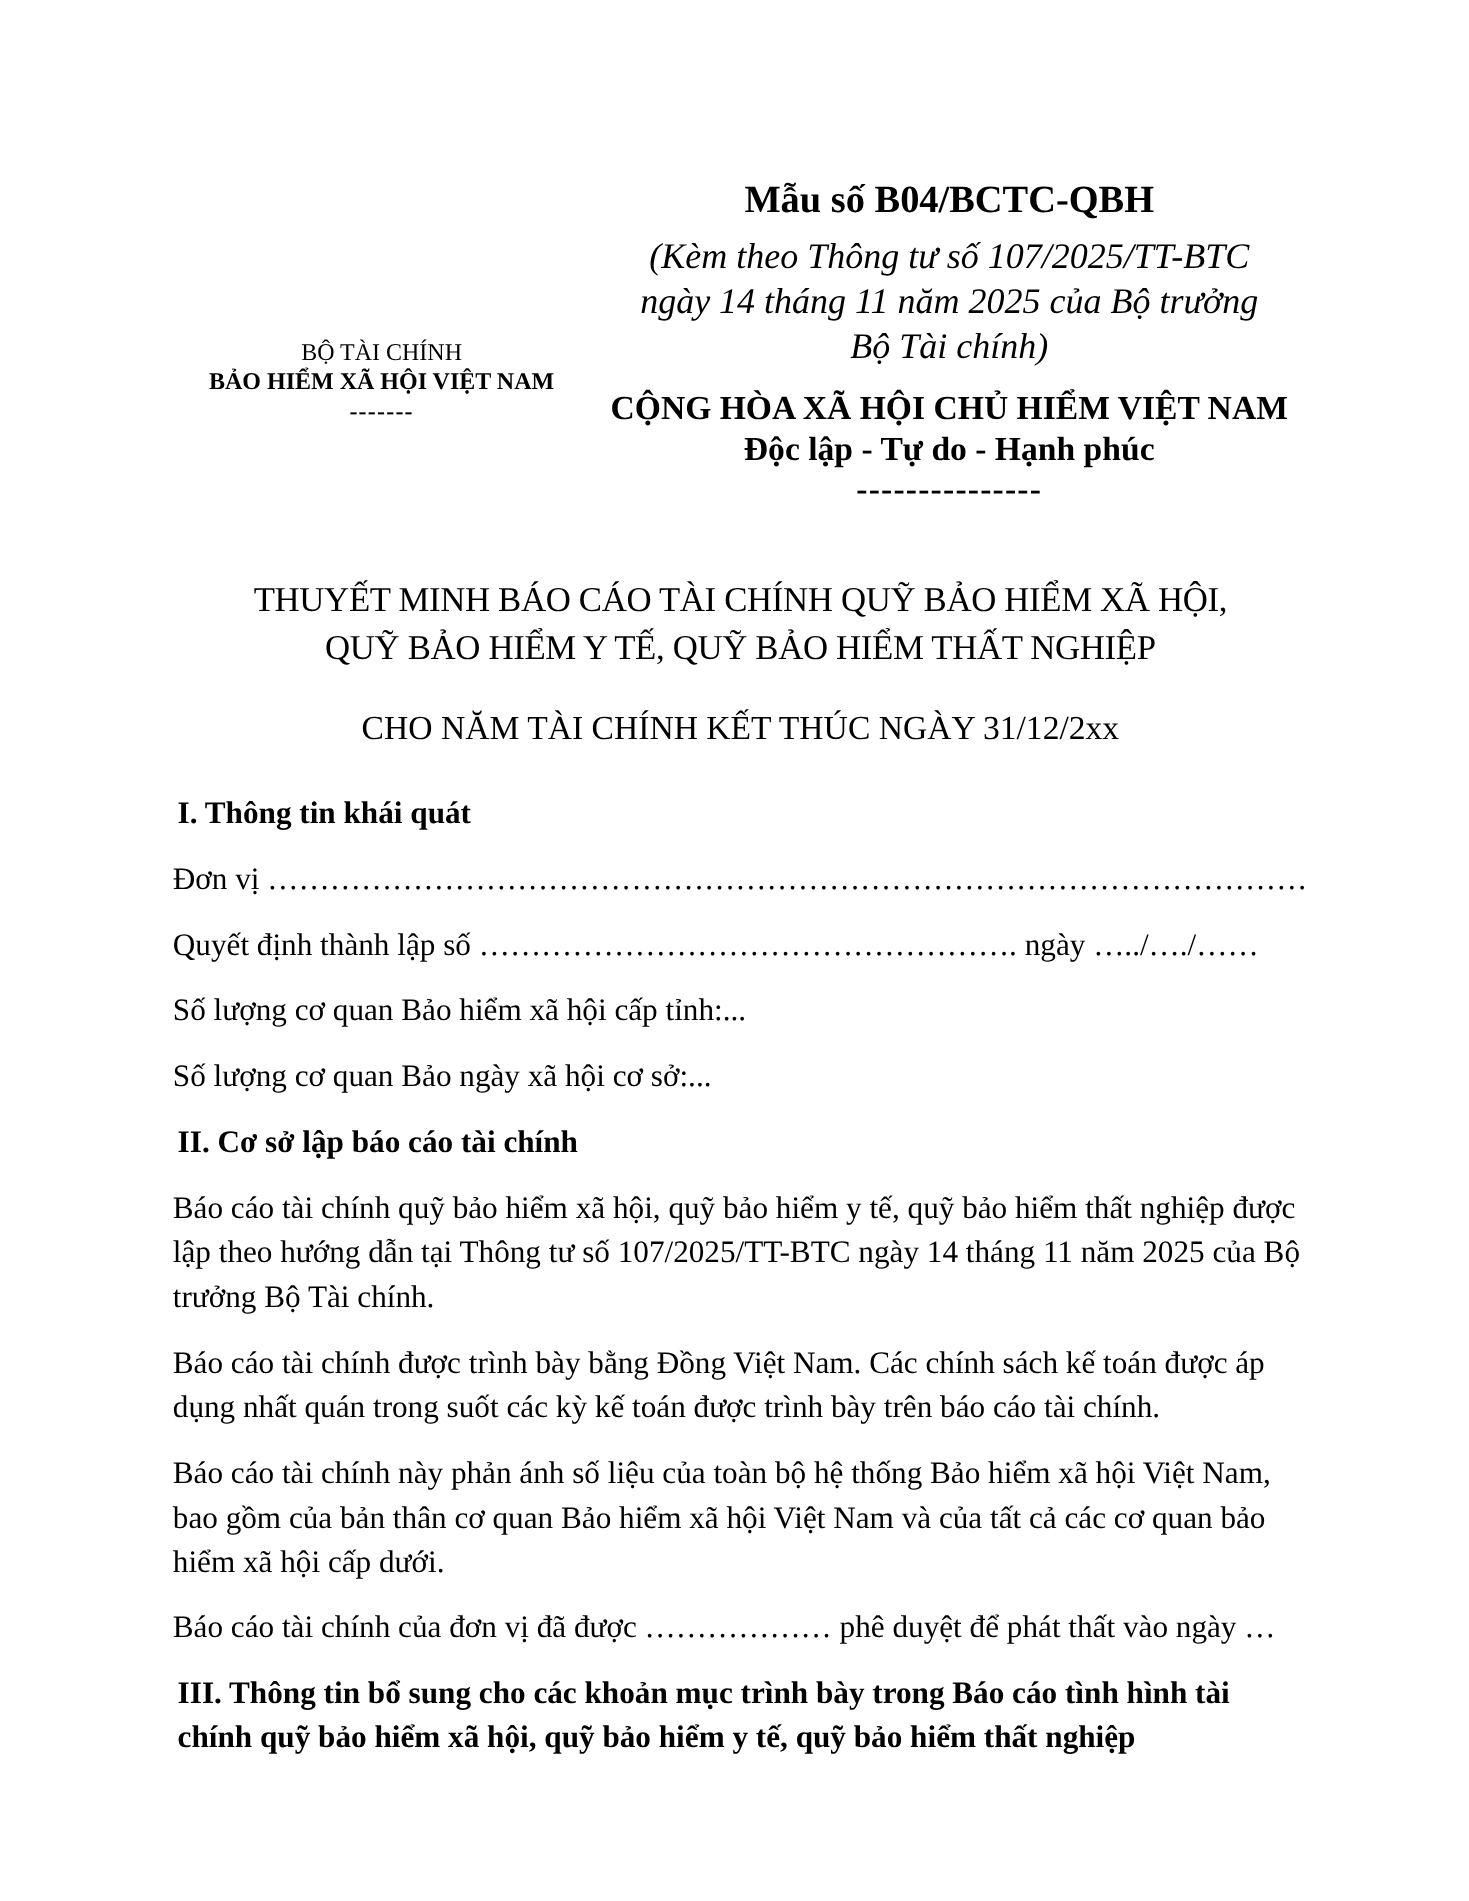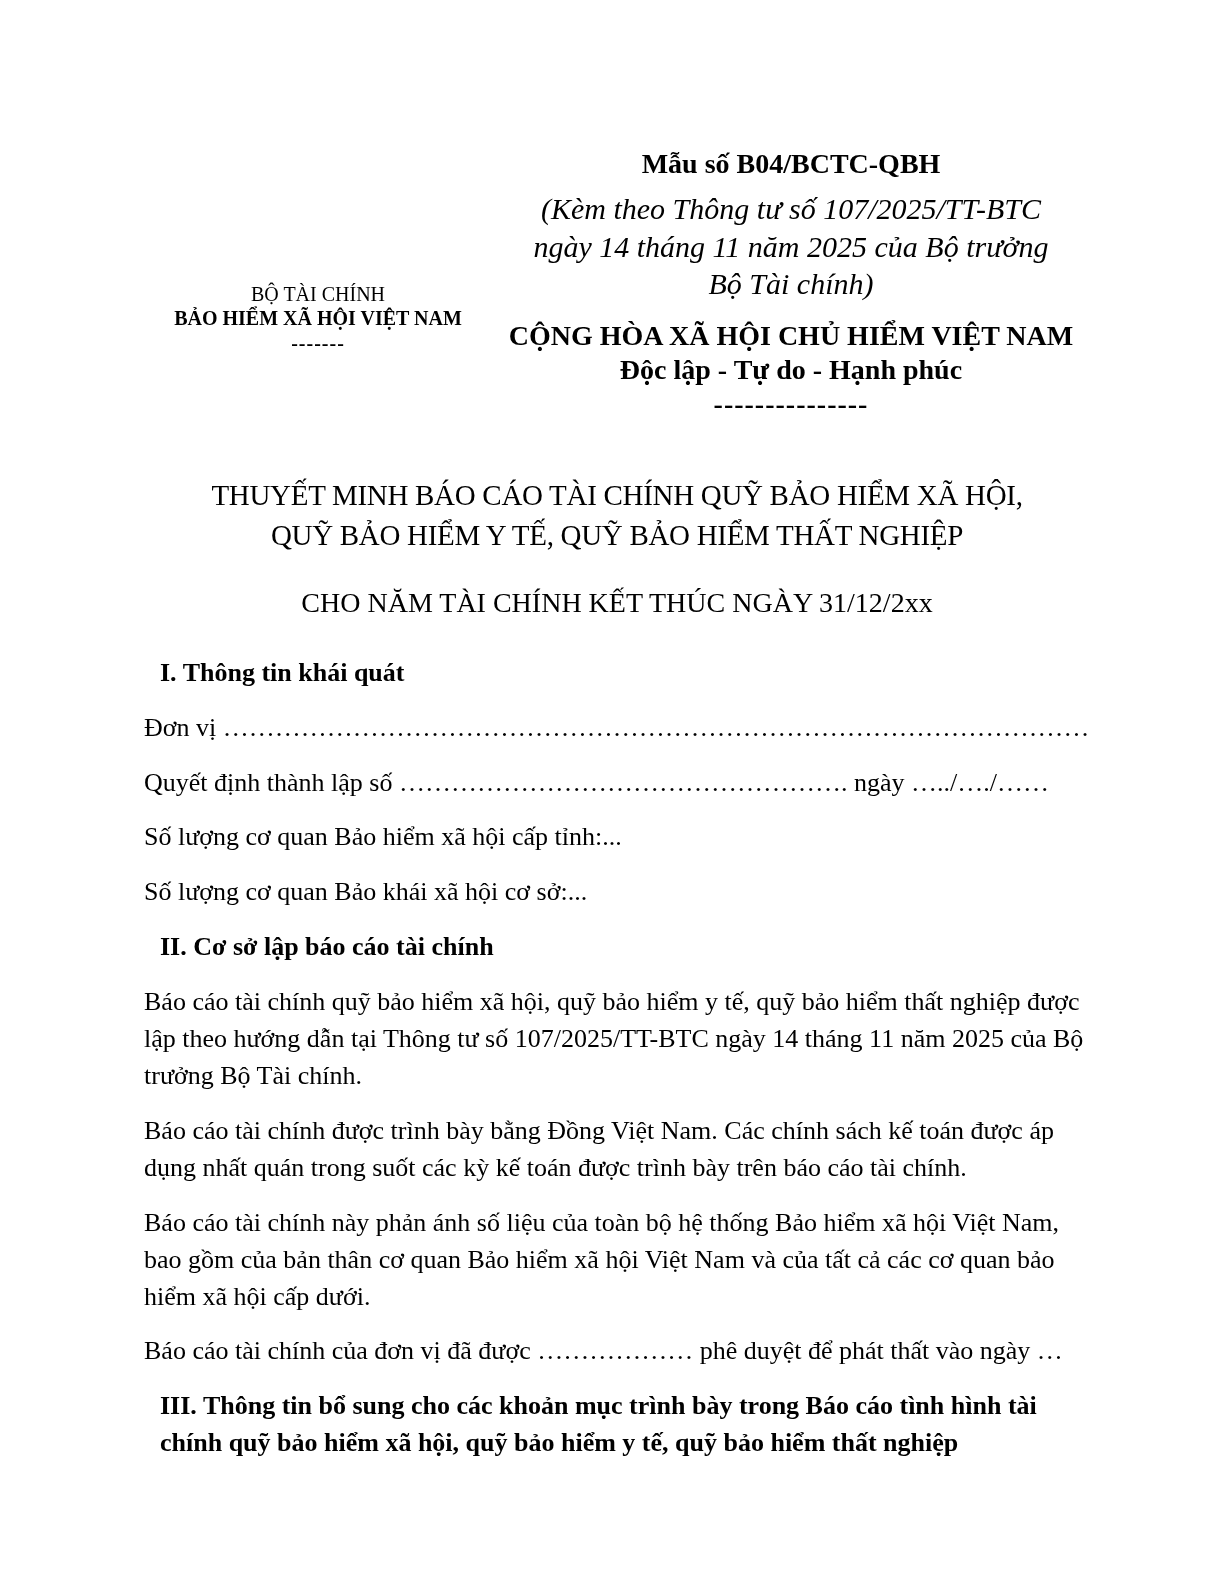--- a/index.html
+++ b/index.html
@@ -30,21 +30,21 @@
     font-size: 20px;
     line-height: 1.22;
     flex-shrink: 0;
   }
   .gov-right {
     flex: 1;
     text-align: center;
   }
   .form-number {
     font-weight: bold;
-    font-size: 28px;
+    font-size: 32px;
     line-height: 1.25;
   }
   .form-note {
     font-style: italic;
     font-size: 30px;
     line-height: 1.25;
     width: 545px;
     margin: 9px auto 0;
     text-align: center;
   }
@@ -68,21 +68,21 @@
   .doc-subtitle {
     margin-top: 28px;
     text-align: center;
     font-size: 28px;
     font-weight: normal;
   }
 
   
   .sec-heading {
     font-weight: bold;
-    margin: 0 16px 18px;
+    margin: 0 4px 18px;
   }
   .sec-heading.first { margin-top: 32px; }
   p.line {
     margin: 0 0 18px;
   }
   p.line:last-child { margin-bottom: 0; }
   .nowrap-clip {
     white-space: nowrap;
     overflow: hidden;
   }
@@ -114,21 +114,21 @@
   <div class="doc-title">
     <span>THUYẾT MINH BÁO CÁO TÀI CHÍNH QUỸ BẢO HIỂM XÃ HỘI,</span><br>
     <span>QUỸ BẢO HIỂM Y TẾ, QUỸ BẢO HIỂM THẤT NGHIỆP</span>
   </div>
   <div class="doc-subtitle">CHO NĂM TÀI CHÍNH KẾT THÚC NGÀY 31/12/2xx</div>
 
   <p class="sec-heading first">I. Thông tin khái quát</p>
   <p class="line nowrap-clip">Đơn vị ………………………………………………………………………………………………………………………</p>
   <p class="line nowrap-clip">Quyết định thành lập số ……………………………………………. ngày …../…./……</p>
   <p class="line">Số lượng cơ quan Bảo hiểm xã hội cấp tỉnh:...</p>
-  <p class="line">Số lượng cơ quan Bảo khái xã hội cơ sở:...</p>
+  <p class="line">Số lượng cơ quan Bảo ngày xã hội cơ sở:...</p>
 
   <p class="sec-heading">II. Cơ sở lập báo cáo tài chính</p>
   <p class="line">Báo cáo tài chính quỹ bảo hiểm xã hội, quỹ bảo hiểm y tế, quỹ bảo hiểm thất nghiệp được lập theo hướng dẫn tại Thông tư số 107/2025/TT-BTC ngày 14 tháng 11 năm 2025 của Bộ trưởng Bộ Tài chính.</p>
   <p class="line">Báo cáo tài chính được trình bày bằng Đồng Việt Nam. Các chính sách kế toán được áp dụng nhất quán trong suốt các kỳ kế toán được trình bày trên báo cáo tài chính.</p>
   <p class="line">Báo cáo tài chính này phản ánh số liệu của toàn bộ hệ thống Bảo hiểm xã hội Việt Nam, bao gồm của bản thân cơ quan Bảo hiểm xã hội Việt Nam và của tất cả các cơ quan bảo hiểm xã hội cấp dưới.</p>
   <p class="line">Báo cáo tài chính của đơn vị đã được ……………… phê duyệt để phát thất vào ngày …</p>
 
   <p class="sec-heading">III. Thông tin bổ sung cho các khoản mục trình bày trong Báo cáo tình hình tài chính quỹ bảo hiểm xã hội, quỹ bảo hiểm y tế, quỹ bảo hiểm thất nghiệp</p>
 
 </div>

